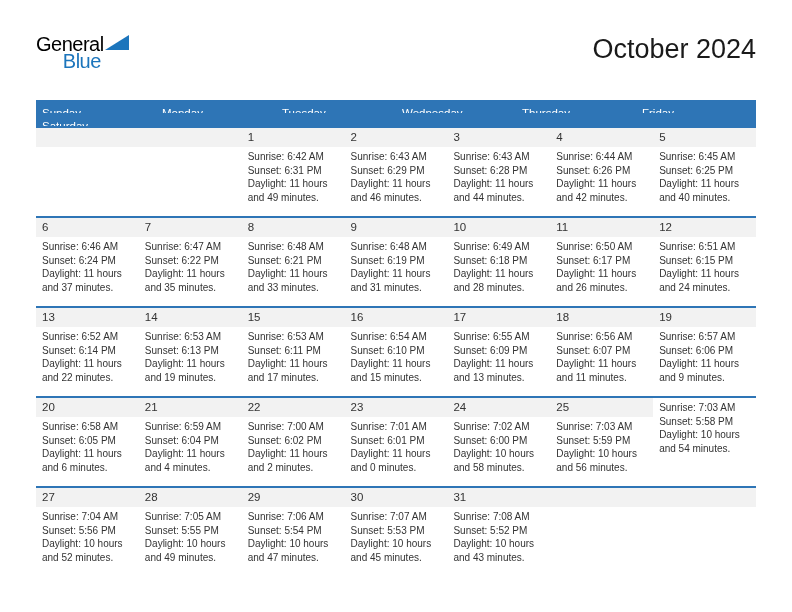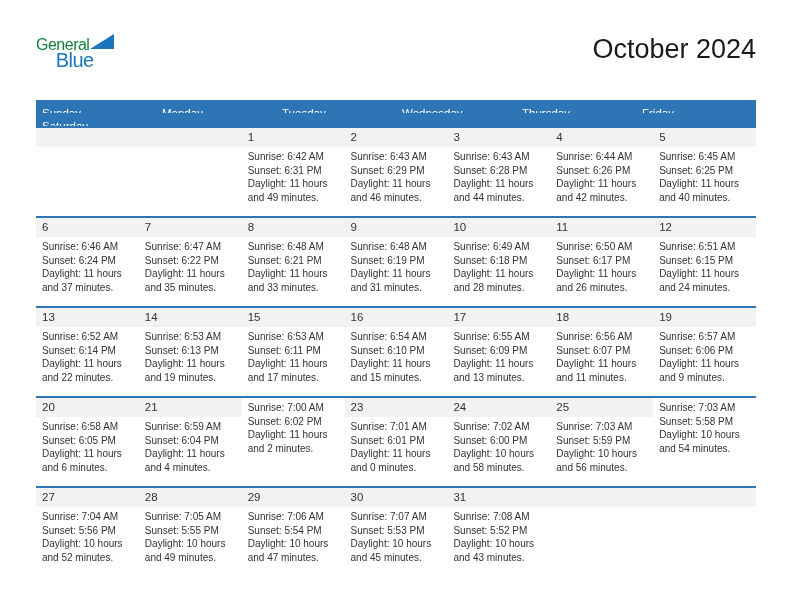--- a/index.html
+++ b/index.html
@@ -14,21 +14,21 @@
   
   .top{
     display:flex;
     justify-content:space-between;
     align-items:flex-start;
     padding:34px 36px 0 36px;
   }
   .logo{line-height:1;}
   .logo-line1{display:flex;align-items:flex-end;}
   .logo-general{
-    font-size:16px;color:#15803d;letter-spacing:-0.5px;
+    font-size:20px;color:#000000;letter-spacing:-0.5px;
   }
   .logo-tri{margin-left:1px;margin-bottom:1px;}
   .logo-blue{
     font-size:20px;color:#1c75bc;letter-spacing:-0.5px;
     text-align:center;margin-top:-3px;padding-right:1px;
   }
   .titles{text-align:right;}
   .month-title{
     font-size:27px;color:#1a1a1a;line-height:1.15;
   }
@@ -308,20 +308,21 @@
           <div class="day-cell">
             <div class="day-num">21</div>
             <div class="day-body">
               <div class="day-line">Sunrise: 6:59 AM</div>
               <div class="day-line">Sunset: 6:04 PM</div>
               <div class="day-line">Daylight: 11 hours</div>
               <div class="day-line">and 4 minutes.</div>
             </div>
           </div>
           <div class="day-cell">
+            <div class="day-num">22</div>
             <div class="day-body">
               <div class="day-line">Sunrise: 7:00 AM</div>
               <div class="day-line">Sunset: 6:02 PM</div>
               <div class="day-line">Daylight: 11 hours</div>
               <div class="day-line">and 2 minutes.</div>
             </div>
           </div>
           <div class="day-cell">
             <div class="day-num">23</div>
             <div class="day-body">

